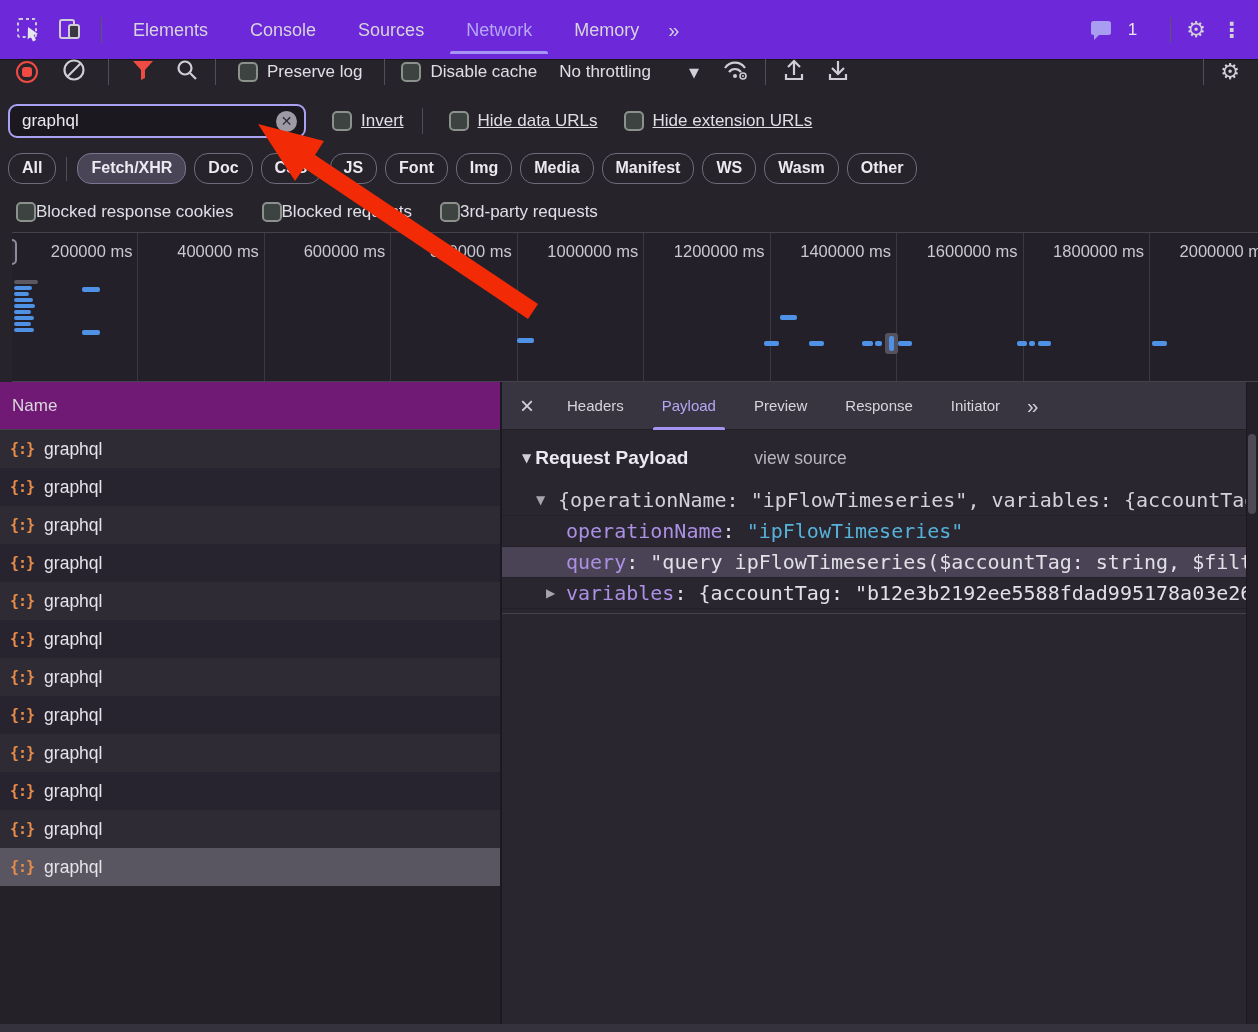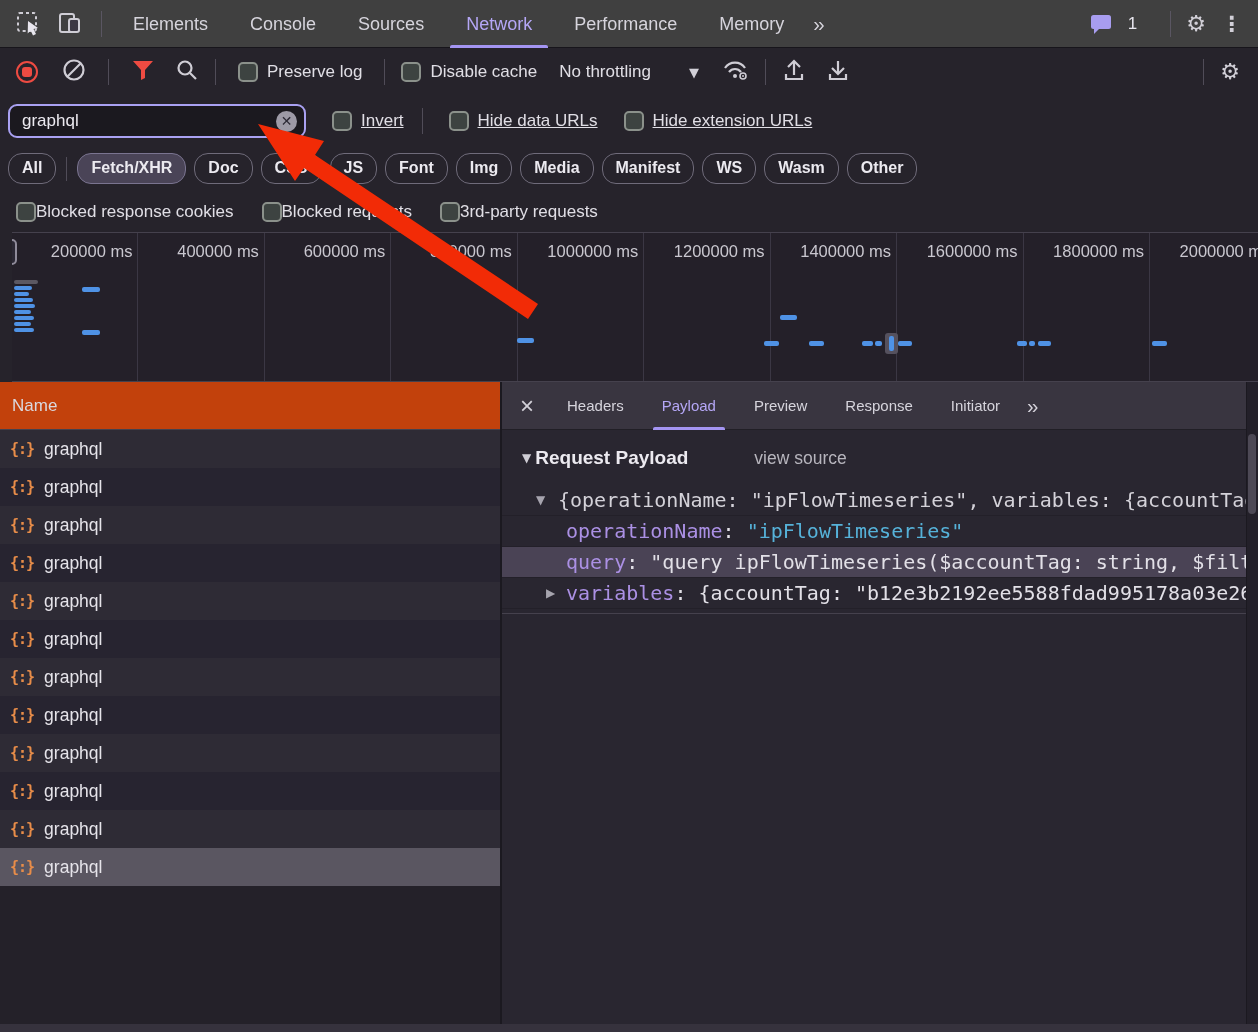--- a/index.html
+++ b/index.html
@@ -6,21 +6,21 @@
   html,body { background:#141318; }
   #root {
     position:relative; width:1258px; height:1032px; overflow:hidden;
     background:#26232b; font-family:"Liberation Sans", sans-serif; color:#e0dee5;
   }
   .abs { position:absolute; }
   .vsep { width:1px; height:26px; background:#504c58; }
   .icn  { color:#d2d0d8; }
 
   
-  #tabbar { left:0; top:0; width:1258px; height:48px; background:#404040;
+  #tabbar { left:0; top:0; width:1258px; height:60px; background:#6d28d9;
             border-bottom:1px solid #17151b; display:flex; align-items:center; }
   #tabbar svg { display:block; }
   .tbicon { margin-left:16px; cursor:pointer; }
   #tabbar .vsep { margin-left:18px; background:#5a5662; }
   #devtools-tabs { display:flex; height:48px; margin-left:10px; }
   .tab { height:48px; line-height:48px; padding:0 21px; font-size:18px; color:#d6d4dc;
          cursor:pointer; position:relative; white-space:nowrap; }
   .tab.sel { color:#b5a7f6; }
   .tab.sel::after { content:""; position:absolute; left:5px; right:5px; bottom:0; height:3px;
                     background:#a495f2; border-radius:2px 2px 0 0; }
@@ -76,21 +76,21 @@
   .bar { position:absolute; border-radius:2px; }
   .bar.blue { background:#4f92e5; }
   .bar.gray { background:#5b5862; }
   .bar.marker { background:#55515e; border-radius:3px; }
   .ov-handle { position:absolute; width:10px; height:26px; border:2px solid #8f8b9a;
                border-radius:5px; background:#2b2834; top:6px; }
 
   
   #main { left:0; top:382px; width:1258px; height:642px; }
   #leftpanel { position:absolute; left:0; top:0; width:500px; height:642px; background:#242129; }
-  #namehdr { height:48px; line-height:48px; background:#c2410c; border-bottom:1px solid #45414d;
+  #namehdr { height:48px; line-height:48px; background:#701a75; border-bottom:1px solid #45414d;
              font-size:17px; color:#dad8de; padding-left:12px; }
   .req-row { height:38px; display:flex; align-items:center; padding-left:10px; cursor:pointer; }
   .req-row.odd  { background:#2e2b35; }
   .req-row.even { background:#272430; }
   .req-row.sel  { background:#5a5661; }
   .req-icn { font-family:"DejaVu Sans Mono", monospace; font-size:15px; font-weight:bold;
              color:#e88d49; letter-spacing:-1px; margin-right:10px; }
   .req-name { font-size:17.5px; color:#e6e4ea; }
 
   #rightpanel { position:absolute; left:500px; top:0; width:758px; height:642px;
@@ -147,21 +147,20 @@
         <rect x="3" y="3" width="14" height="18" rx="2" fill="none" stroke="#cfcdd5" stroke-width="2"></rect>
         <rect x="12" y="8" width="10" height="13" rx="2" fill="#3b3743" stroke="#cfcdd5" stroke-width="2"></rect>
       </svg>
     </span>
     <span class="vsep"></span>
     <div id="devtools-tabs">
         <div class="tab">Elements</div>
         <div class="tab">Console</div>
         <div class="tab">Sources</div>
         <div class="tab sel">Network</div>
-        <div class="tab">Performance</div>
         <div class="tab">Memory</div>
       </div>
     <span class="tab-more">››</span>
     <div id="tabbar-right">
       <span>
         <svg width="24" height="22" viewBox="0 0 24 22">
           <rect x="2" y="2" width="20" height="14" rx="2.5" fill="#a89df0"></rect>
           <polygon points="5,15 5,21 11,15" fill="#a89df0"></polygon>
         </svg>
       </span>

